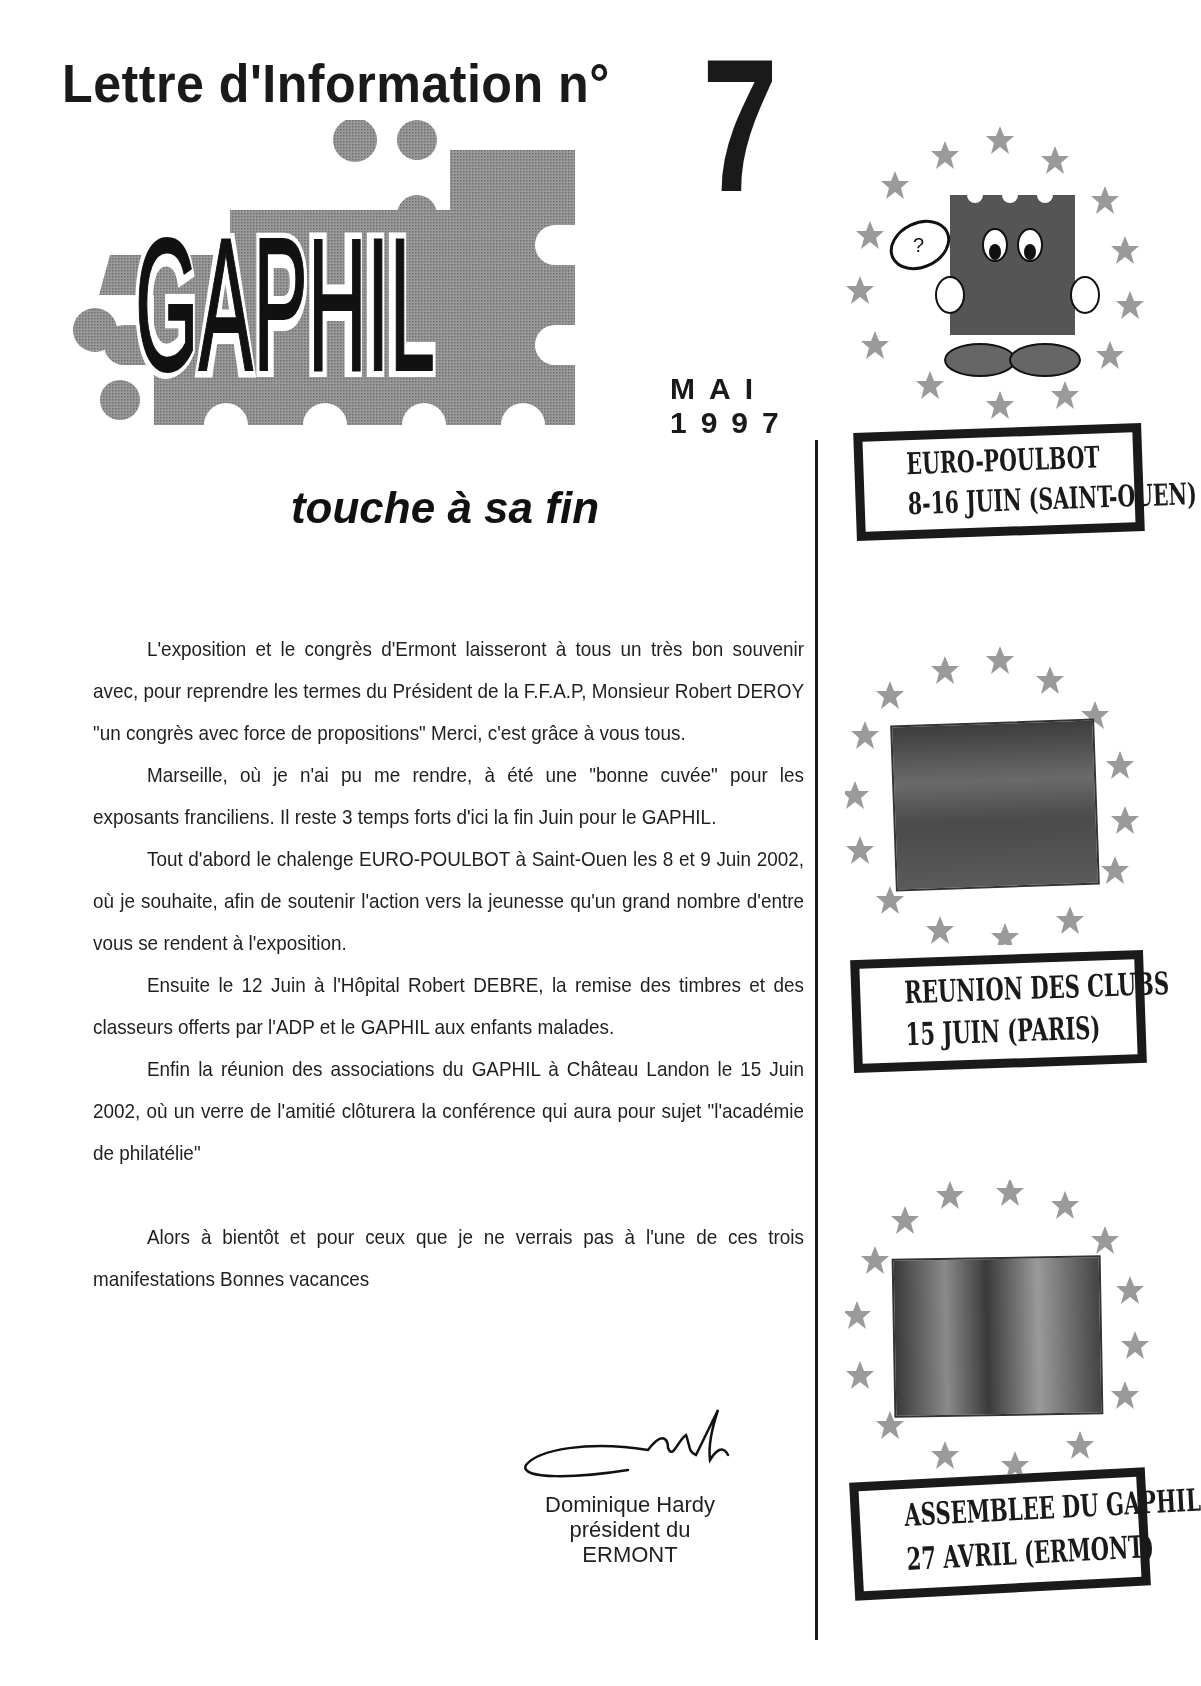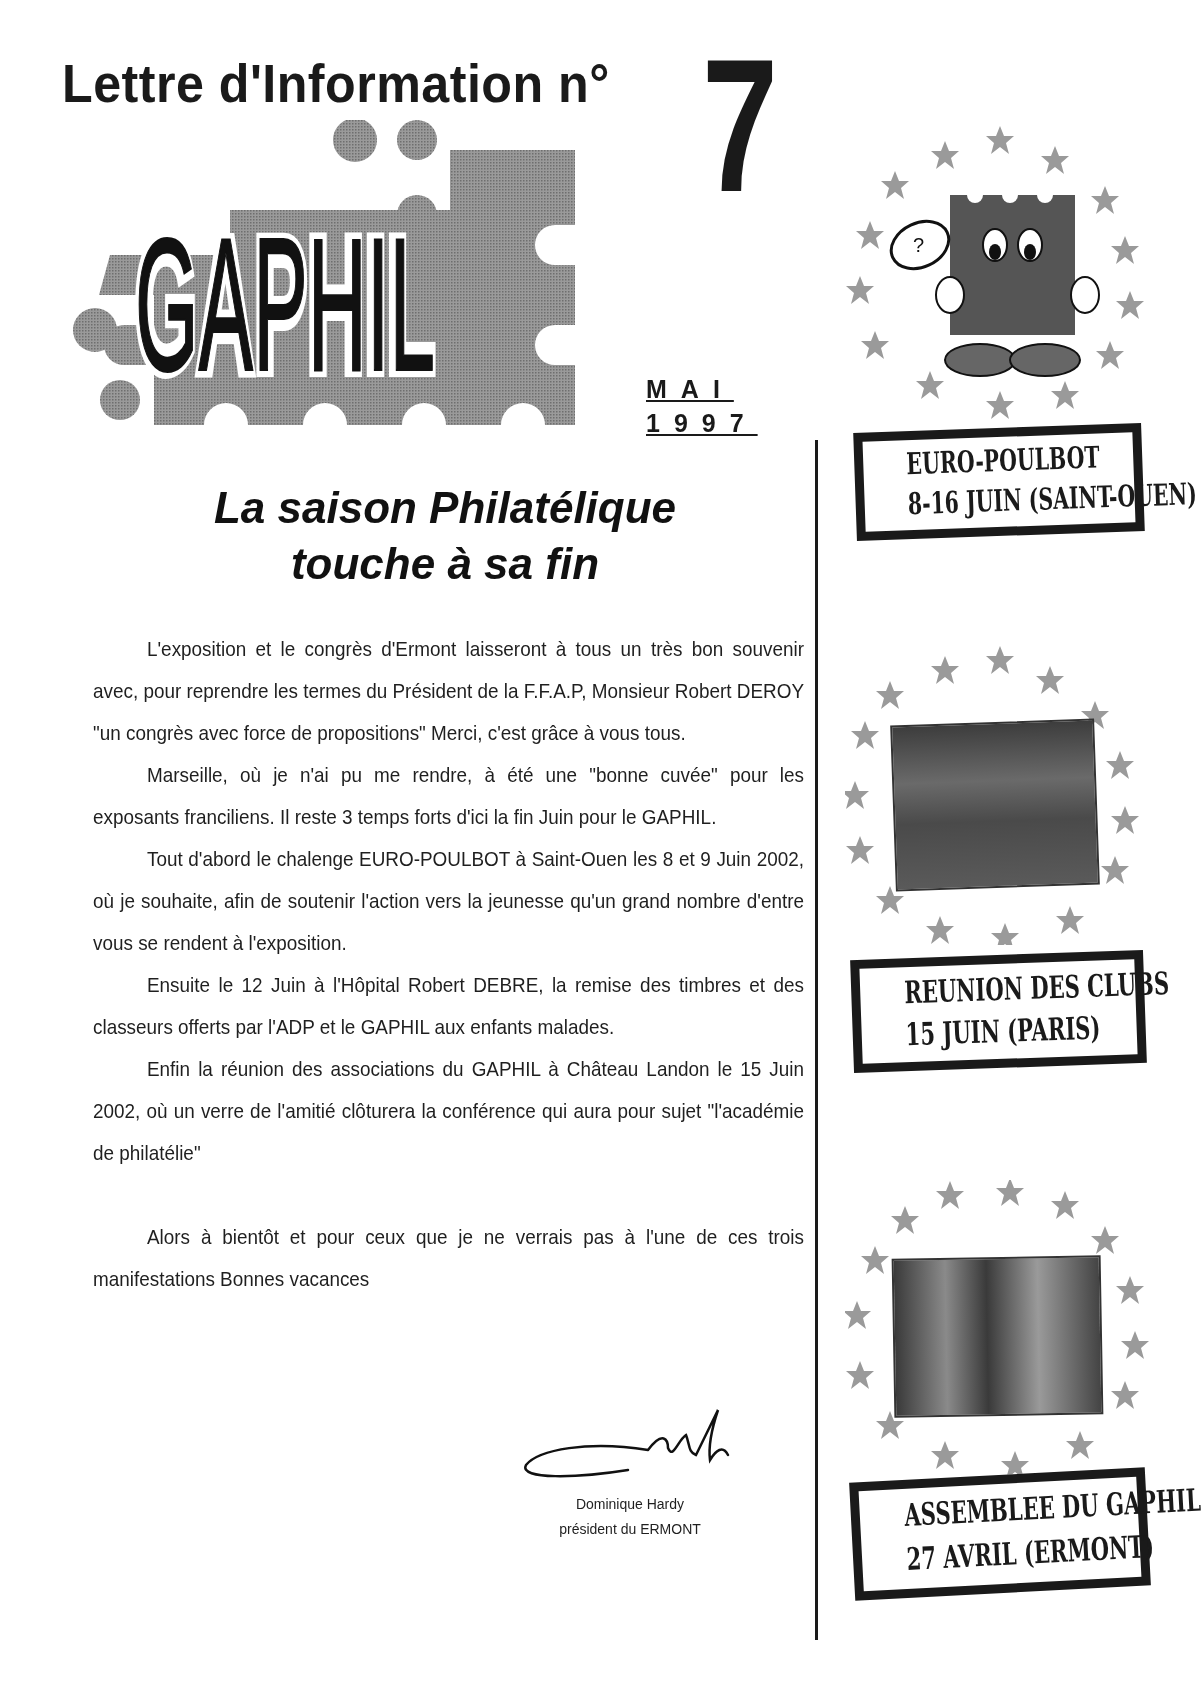--- a/index.html
+++ b/index.html
@@ -3,36 +3,36 @@
 <meta charset="utf-8">
 <style>
   html, body { margin: 0; padding: 0; background: #ffffff; }
   body { width: 1201px; height: 1686px; position: relative; overflow: hidden; font-family: "Liberation Sans", sans-serif; color: #111; }
   .abs { position: absolute; }
 
   
   .title-line { left: 62px; top: 52px; font-size: 54px; font-weight: bold; letter-spacing: 0.5px; color: #1a1a1a; transform: scaleX(0.93); transform-origin: left top; white-space: nowrap; }
   .issue-num { left: 702px; top: 30px; font-size: 190px; font-weight: bold; line-height: 1; color: #1a1a1a; transform: scaleX(0.72); transform-origin: left top; }
   .logo { left: 55px; top: 120px; width: 600px; height: 320px; }
-  .date-block { left: 646px; top: 372px; font-weight: bold; font-size: 25px; letter-spacing: 14px; line-height: 34px; color: #1a1a1a; text-decoration: underline; }
+  .date-block { left: 670px; top: 372px; font-weight: bold; font-size: 30px; letter-spacing: 14px; line-height: 34px; color: #1a1a1a; }
 
   
   .divider { left: 815px; top: 440px; width: 3px; height: 1200px; background: #1a1a1a; }
 
   
   .headline { left: 90px; top: 480px; width: 710px; text-align: center; font-size: 44px; font-weight: bold; font-style: italic; line-height: 56px; color: #111; }
 
   
   .body-text { left: 93px; top: 628px; width: 710px; font-size: 21px; line-height: 42px; color: #1f1f1f; transform: scaleX(0.9); transform-origin: left top; width: 790px; }
   .body-text p { margin: 0; text-align: justify; text-indent: 60px; }
   .body-text p.gap { margin-top: 42px; }
 
   
   .signature { left: 518px; top: 1390px; width: 260px; height: 90px; }
-  .signer { left: 530px; top: 1492px; width: 200px; text-align: center; font-size: 14px; line-height: 25px; color: #1f1f1f; }
+  .signer { left: 530px; top: 1492px; width: 200px; text-align: center; font-size: 22px; line-height: 25px; color: #1f1f1f; }
 
   
   .star-ring { width: 320px; height: 320px; }
   .stamp { border: 9px solid #1a1a1a; background: #fff; text-align: center; font-family: "DejaVu Serif", serif; font-weight: bold; color: #1a1a1a; transform-origin: center; }
   .stamp span { display: block; transform: scaleX(0.68); white-space: nowrap; }
   .photo { background: #555; border: 2px solid #333; overflow: hidden; }
 </style>
 </head>
 <body>
 
@@ -65,21 +65,20 @@
 </svg>
 
 <div class="abs date-block">
   <div>MAI</div>
   <div>1997</div>
 </div>
 
 <div class="abs divider"></div>
 
 <div class="abs headline">
-  <div>La saison Philatélique</div>
   <div>touche à sa fin</div>
 </div>
 
 <div class="abs body-text">
   <p>L'exposition et le congrès d'Ermont laisseront à tous un très bon souvenir avec, pour reprendre les termes du Président de la F.F.A.P, Monsieur Robert DEROY "un congrès avec force de propositions"   Merci, c'est grâce à vous tous.</p>
   <p>Marseille, où je n'ai pu me rendre, à été une "bonne cuvée" pour les exposants franciliens.  Il reste 3 temps forts d'ici la fin Juin pour le GAPHIL.</p>
   <p>Tout d'abord le chalenge EURO-POULBOT à Saint-Ouen les 8 et 9 Juin 2002, où je souhaite, afin de soutenir l'action vers la jeunesse qu'un grand nombre d'entre vous se rendent à l'exposition.</p>
   <p>Ensuite le 12 Juin à l'Hôpital Robert DEBRE, la remise des timbres et des classeurs offerts par l'ADP et le GAPHIL aux enfants malades.</p>
   <p>Enfin la réunion des associations du GAPHIL à Château Landon le 15 Juin 2002, où un verre de l'amitié clôturera la conférence qui aura pour sujet "l'académie de philatélie"</p>
   <p class="gap">Alors à bientôt et pour ceux que je ne verrais pas à l'une de ces trois manifestations Bonnes vacances</p>

